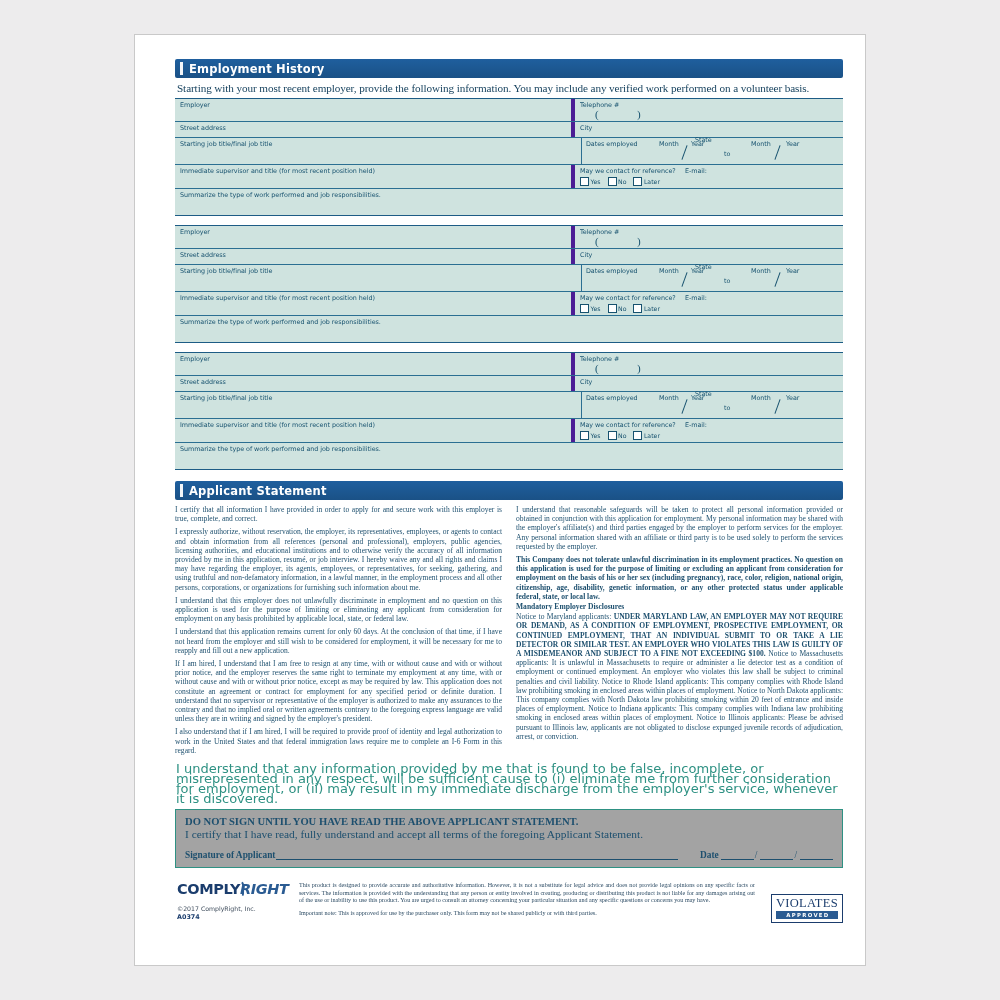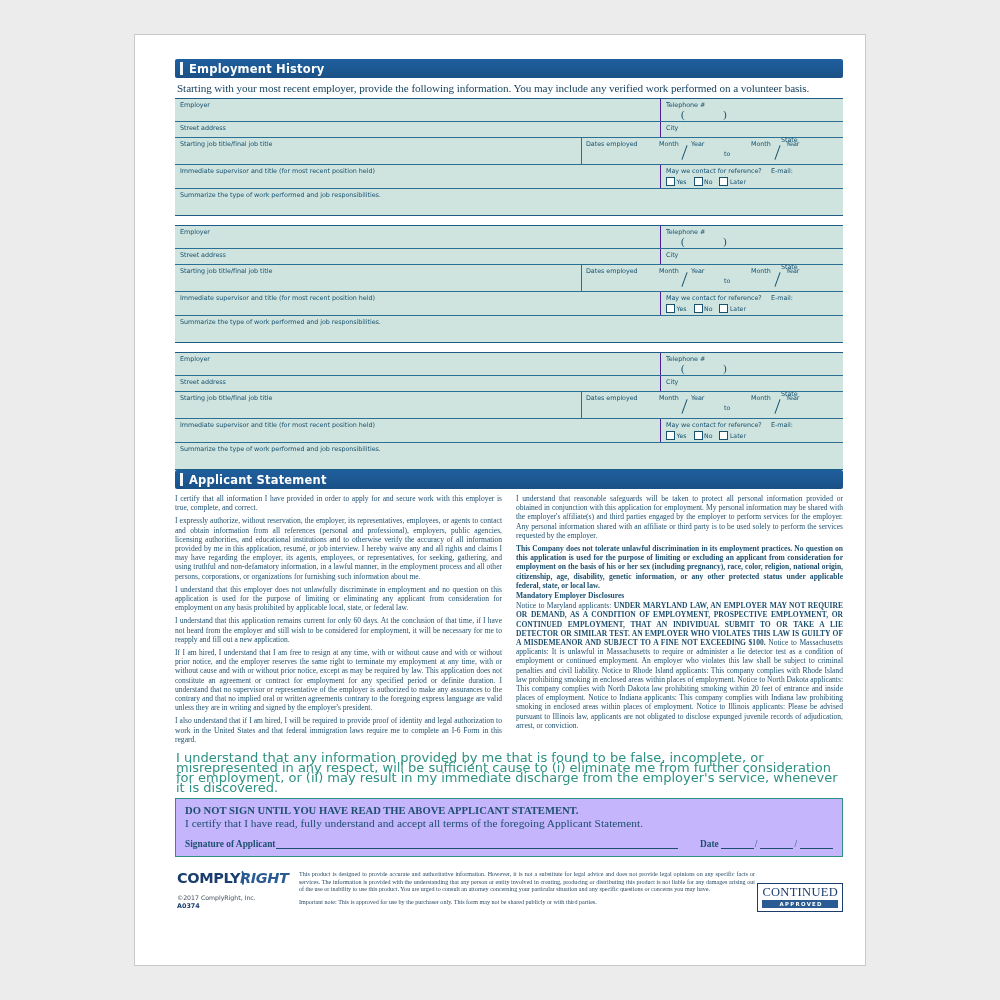--- a/index.html
+++ b/index.html
@@ -83,21 +83,21 @@
     box-sizing: border-box;
     padding: 2px 0 0 5px;
   }
   .lbl {
     font-size: 6.4px;
     color: #17526f;
     font-family: "DejaVu Sans", sans-serif;
     letter-spacing: -.05px;
     white-space: nowrap;
   }
-  .c-left   { width: 486px; border-right: 1px solid #4c1d95; }
+  .c-left   { width: 400px; border-right: 4px solid #4c1d95; }
   .c-left-np{ width: 406px; }
   .c-right  { flex: 1; }
   .h22 { height: 22px; }
   .h15 { height: 15px; }
   .h26 { height: 26px; }
   .h23 { height: 23px; }
 
   .paren {
     position: absolute;
     left: 20px;
@@ -159,21 +159,21 @@
     display: inline-block;
   }
   .cb-lbl {
     font-size: 6.2px;
     color: #17526f;
     font-family: "DejaVu Sans", sans-serif;
   }
   .email-lbl { position: absolute; left: 110px; top: 2px; }
 
   
-  .stmt-wrap { }
+  .stmt-wrap { margin-top: 11px; }
   .cols {
     display: flex;
     gap: 14px;
     margin-top: 5px;
   }
   .col { width: 327px; }
   .bodytext {
     font-family: "Liberation Serif", serif;
     font-size: 7.55px;
     line-height: 9.2px;
@@ -192,21 +192,21 @@
     font-size: 13px;
     line-height: 10px;
     color: #2e9183;
     margin-top: 5px;
     padding: 0 1px;
   }
 
   
   .sig-box {
     margin-top: 5px;
-    background: #c4b5fd;
+    background: #a3a3a3;
     border: 1.6px solid #2e9183;
     padding: 6px 9px 7px 9px;
     position: relative;
   }
   .sig-l1 {
     font-family: "Liberation Serif", serif;
     font-weight: bold;
     font-size: 10.6px;
     color: #1d4f6e;
   }
@@ -602,20 +602,20 @@
         </div>
         <div class="logo-sub">©2017 ComplyRight, Inc.</div>
         <div class="logo-code">A0374</div>
       </div>
       <div class="fine-col">
         <p class="fine">This product is designed to provide accurate and authoritative information. However, it is not a substitute for legal advice and does not provide legal opinions on any specific facts or services. The information is provided with the understanding that any person or entity involved in creating, producing or distributing this product is not liable for any damages arising out of the use or inability to use this product. You are urged to consult an attorney concerning your particular situation and any specific questions or concerns you may have.</p>
         <p class="fine second">Important note: This is approved for use by the purchaser only. This form may not be shared publicly or with third parties.</p>
       </div>
       <div class="badge-col">
         <div class="badge">
-          <div class="badge-top">CONTINUED</div>
+          <div class="badge-top">VIOLATES</div>
           <div class="badge-bot">APPROVED</div>
         </div>
       </div>
     </div>
 
   </div>
 </div>
 
 </body></html>

